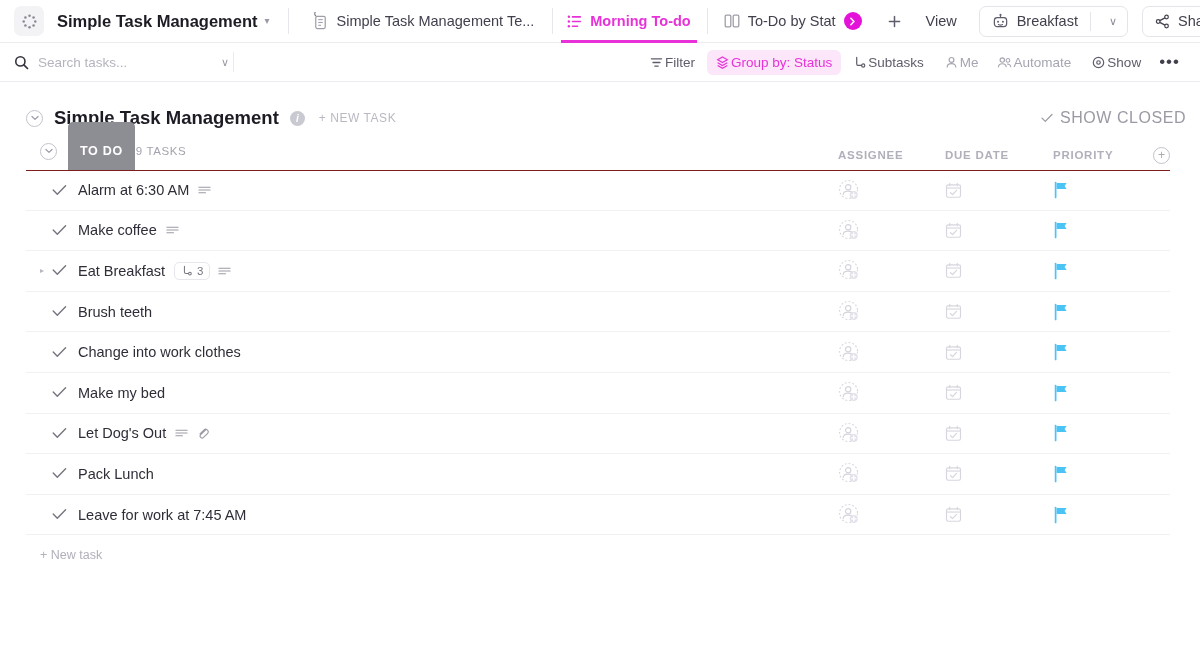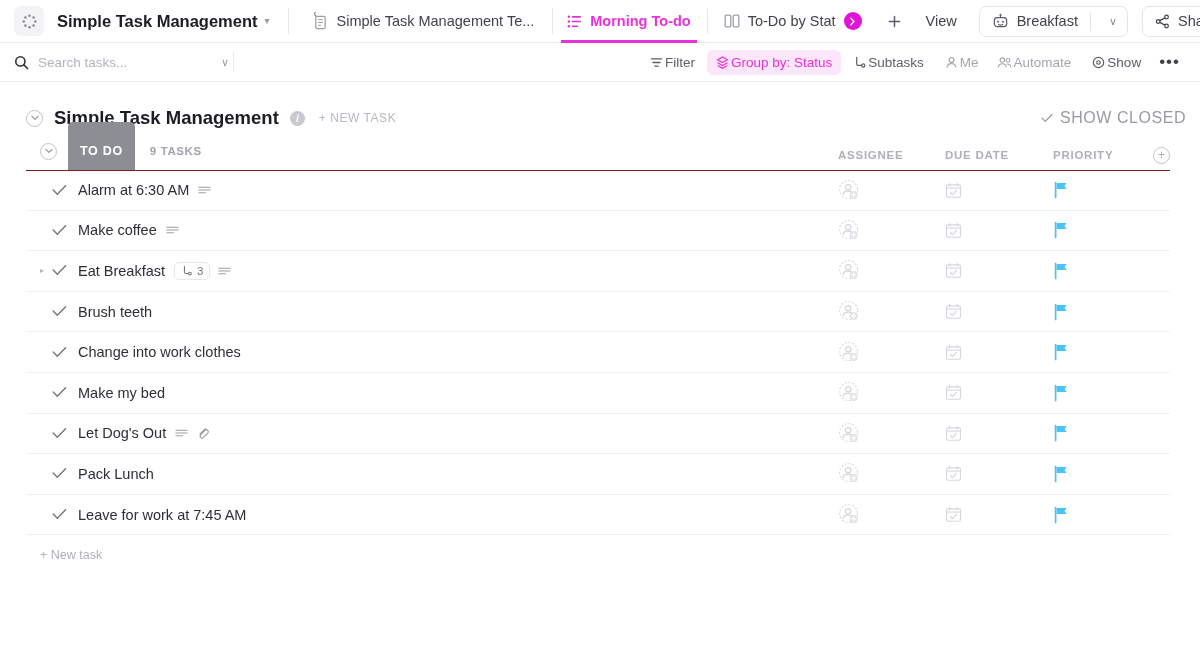--- a/index.html
+++ b/index.html
@@ -127,22 +127,22 @@
   }
 
   
   .board { padding: 0 30px 0 26px; position: relative; }
   .grouprow { display: flex; align-items: center; height: 34px; padding-left: 14px; }
   .status-pill {
     background: #8d8d94; color: #fff; font-size: 12.5px; font-weight: bold;
     letter-spacing: .7px; padding: 22px 12px; border-radius: 5px; margin-left: 11px;
   }
   .taskcount {
-    font-size: 11.5px; color: #a3a3ae; font-weight: bold; letter-spacing: .6px;
-    margin-left: 15px;
+    font-size: 11.5px; color: #a3a3ae; font-weight: normal; letter-spacing: .6px;
+    margin-left: 1px;
   }
   .colheads {
     display: flex; align-items: center; height: 22px;
     position: absolute; right: 30px; top: 10px;
   }
   .colhead {
     font-size: 11.5px; color: #b0b0bb; font-weight: bold; letter-spacing: .75px;
     text-align: left;
   }
   .ch-assignee { width: 107px; }

